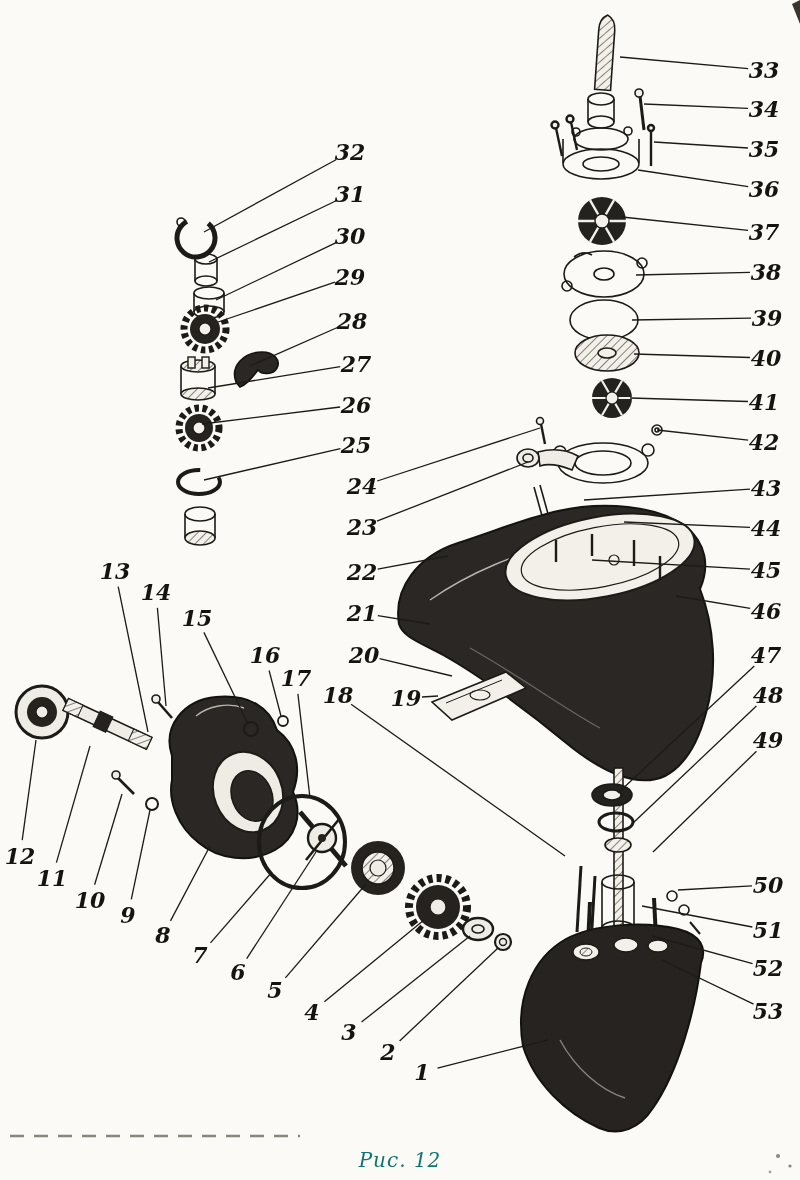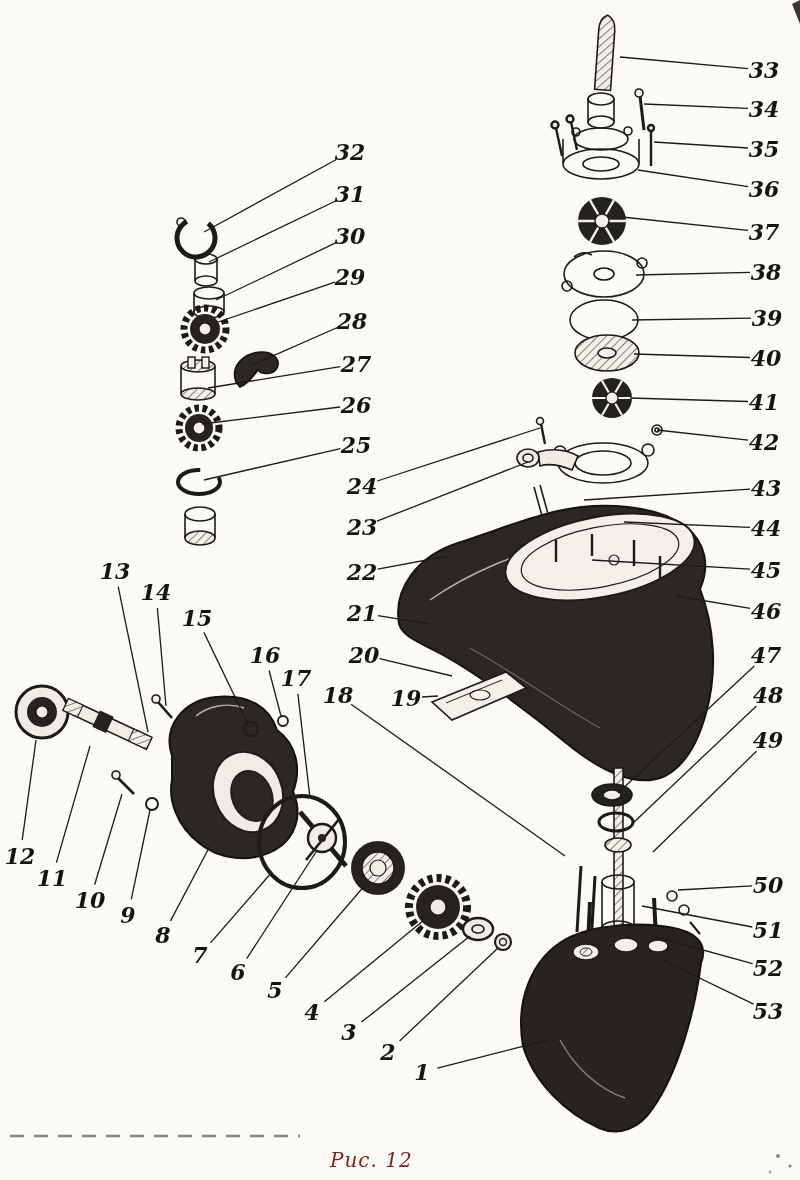--- a/index.html
+++ b/index.html
@@ -5,22 +5,22 @@
   html,body{margin:0;padding:0;background:#9a968e;}
   .page{position:relative;width:800px;height:1180px;margin:0 auto;background:#fbfaf6;overflow:hidden;}
   .page svg{position:absolute;left:0;top:0;display:block;}
   #part-labels text{
     font-family:"DejaVu Serif",serif;
     font-style:italic;font-weight:bold;font-size:22px;
     fill:#16140f;text-anchor:middle;
   }
   #leader-lines line{stroke:#1d1b18;stroke-width:1.3;}
   .caption{
-    position:absolute;left:330px;top:1148px;width:140px;
-    font:italic 20px "DejaVu Serif",serif;color:#7f1d1d;letter-spacing:1px;
+    position:absolute;left:330px;top:1148px;width:140px;text-align:center;
+    font:italic 20px "DejaVu Serif",serif;color:#0f766e;letter-spacing:1px;
   }
 </style>
 </head>
 <body>
 
 <div class="page">
 
 <svg id="diagram-svg" width="800" height="1180" viewBox="0 0 800 1180" xmlns="http://www.w3.org/2000/svg">
   <defs>
     <pattern id="hatch" width="6" height="6" patternUnits="userSpaceOnUse" patternTransform="rotate(45)">

